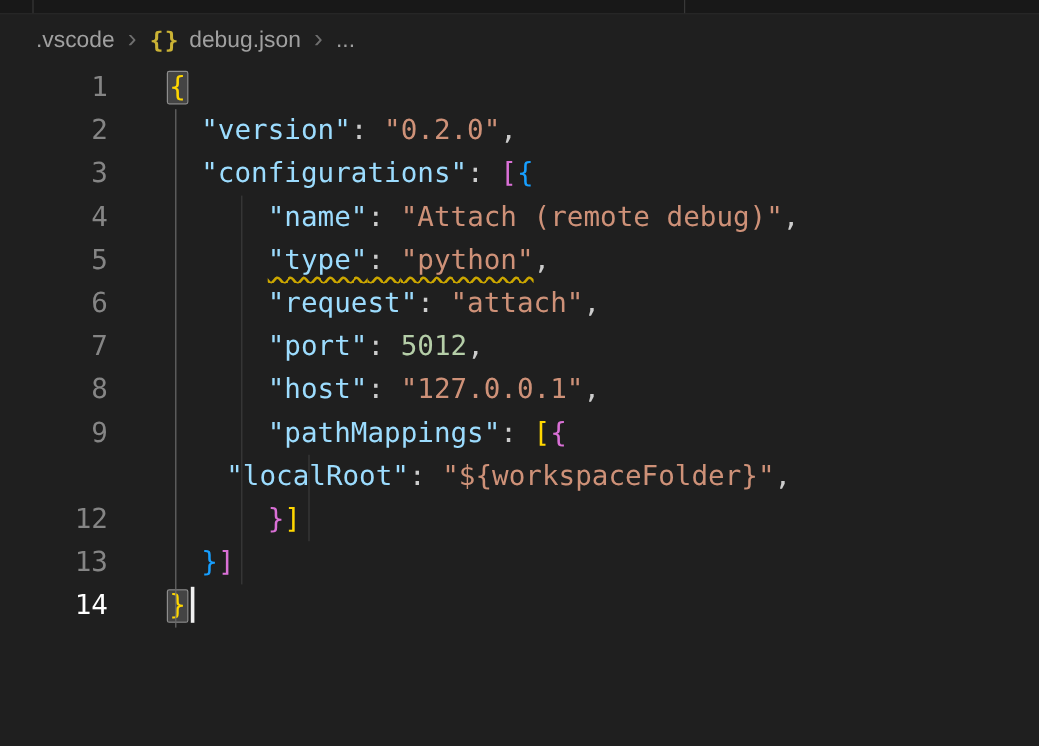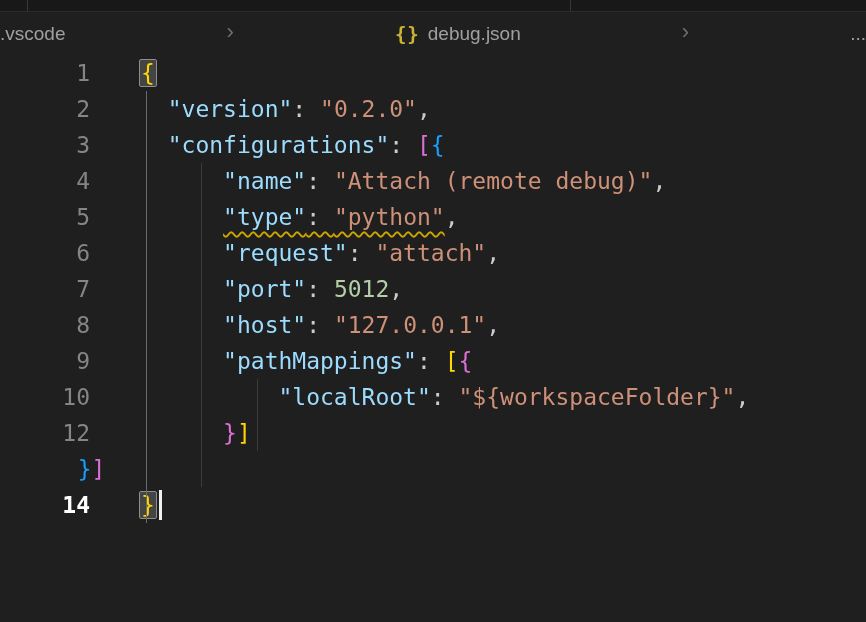--- a/index.html
+++ b/index.html
@@ -12,26 +12,25 @@
   .topstrip {
     position:relative;
     height:12px;
     background:var(--stripBg,#181818);
     border-bottom:1px solid #2b2b2b;
   }
   .vsep { position:absolute; top:0; bottom:0; width:1px; background:#383838; }
   .breadcrumbs {
     height:43px;
     display:flex; align-items:center;
-    gap:11px;
+    padding-left:30px; gap:11px;
     font-family:"Liberation Sans", sans-serif;
     font-size:19px;
     color:var(--breadcrumb,#a0a0a0);
     background:var(--bg,#1f1f1f);
-    justify-content:space-between;
   }
   .crumb { display:flex; align-items:center; gap:8px; cursor:pointer; }
   .sep { color:#6f6f6f; font-size:22px; line-height:1; transform:translateY(-2px); }
   .json-icon {
     color:var(--jsonIcon,#cbb335);
     font-family:"DejaVu Sans Mono",monospace;
     font-weight:bold; font-size:19px; letter-spacing:1px;
   }
   .code {
     position:relative;
@@ -41,21 +40,21 @@
   .guides { position:absolute; left:140px; top:0; bottom:0; width:500px; pointer-events:none; }
   .guide { position:absolute; width:1px; background:#3b3b3b; }
   .guide.activeg { background:#6a6a6a; }
   .line { display:flex; height:36px; }
   .ln {
     width:90px; flex:none;
     text-align:right;
     color:var(--lineNumber,#858585);
     user-select:none;
   }
-  .ln.active { color:var(--activeLineNumber,#ffffff);font-weight:bold; }
+  .ln.active { color:var(--activeLineNumber,#ffffff); }
   .lc { padding-left:50px; white-space:pre; }
   .tok.ws    { color:transparent; }
   .tok.key   { color:var(--key,#9cdcfe); }
   .tok.str   { color:var(--str,#ce9178); }
   .tok.num   { color:var(--num,#b5cea8); }
   .tok.punct { color:var(--punct,#cccccc); }
   .tok.b1 { color:var(--bracket1,#ffd700); }
   .tok.b2 { color:var(--bracket2,#da70d6); }
   .tok.b3 { color:var(--bracket3,#179fff); }
   .tok.match {
@@ -136,28 +135,28 @@
         </div>
         <div class="line">
           <div class="ln">8</div>
           <div class="lc"><span class="tok ws">      </span><span class="tok key">"host"</span><span class="tok punct">: </span><span class="tok str">"127.0.0.1"</span><span class="tok punct">,</span></div>
         </div>
         <div class="line">
           <div class="ln">9</div>
           <div class="lc"><span class="tok ws">      </span><span class="tok key">"pathMappings"</span><span class="tok punct">: </span><span class="tok b1">[</span><span class="tok b2">{</span></div>
         </div>
         <div class="line">
-          <div class="ln">10</div>
           <div class="lc"><span class="tok ws">          </span><span class="tok key">"localRoot"</span><span class="tok punct">: </span><span class="tok str">"${workspaceFolder}"</span><span class="tok punct">,</span></div>
         </div>
         <div class="line">
           <div class="ln">12</div>
           <div class="lc"><span class="tok ws">      </span><span class="tok b2">}</span><span class="tok b1">]</span></div>
         </div>
         <div class="line">
+          <div class="ln">13</div>
           <div class="lc"><span class="tok ws">  </span><span class="tok b3">}</span><span class="tok b2">]</span></div>
         </div>
         <div class="line">
           <div class="ln active">14</div>
           <div class="lc"><span class="tok b1 match">}</span><span class="cursor"></span></div>
         </div>
       </div>
   </div>
 
 </div>

